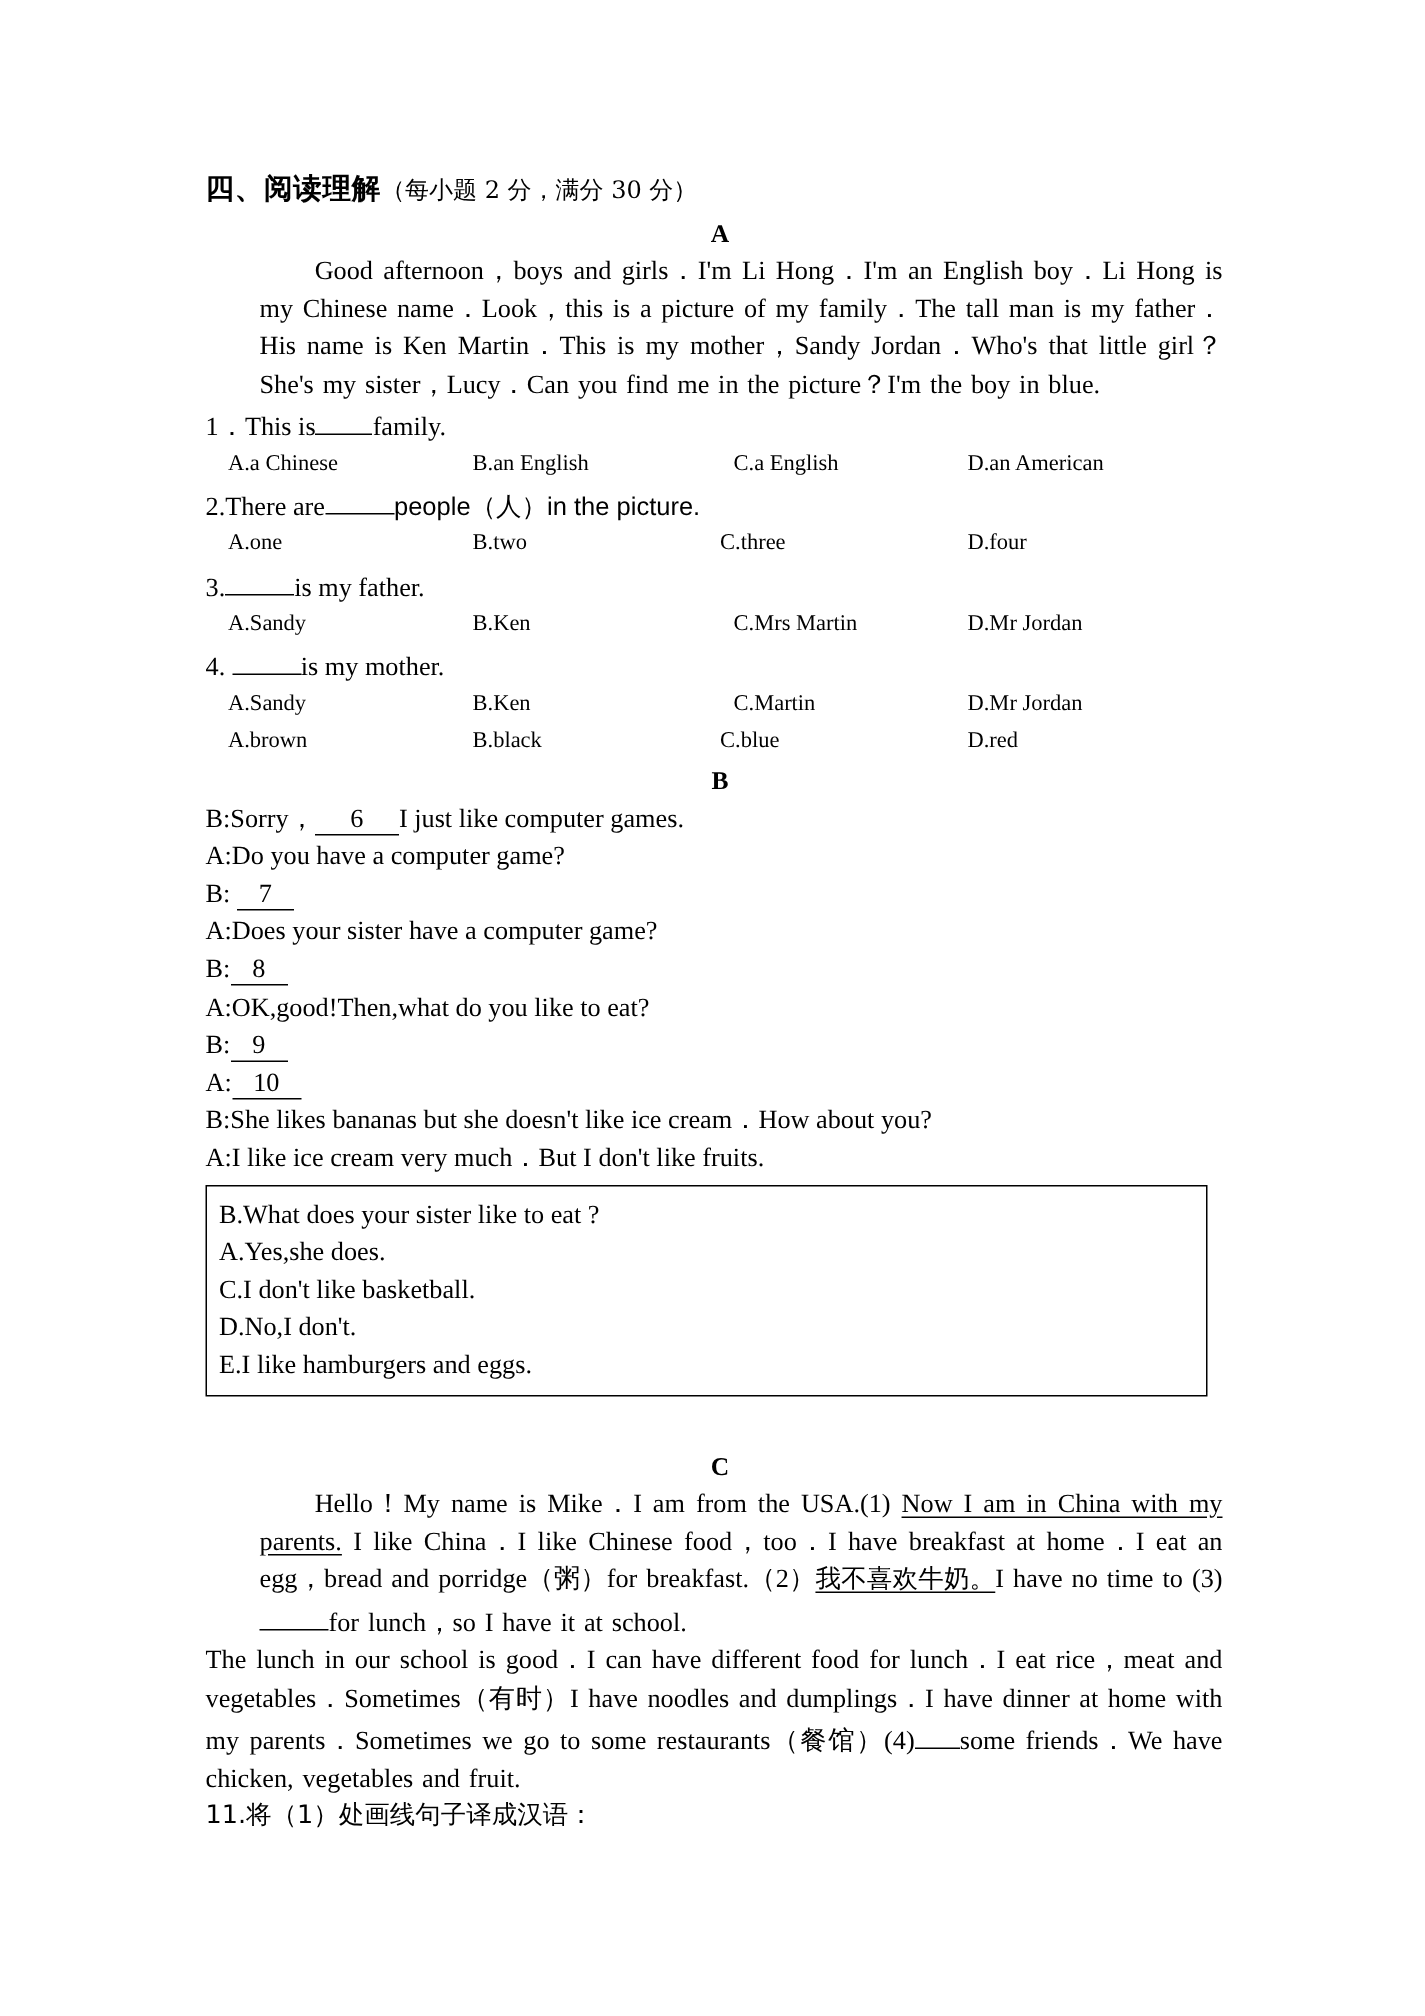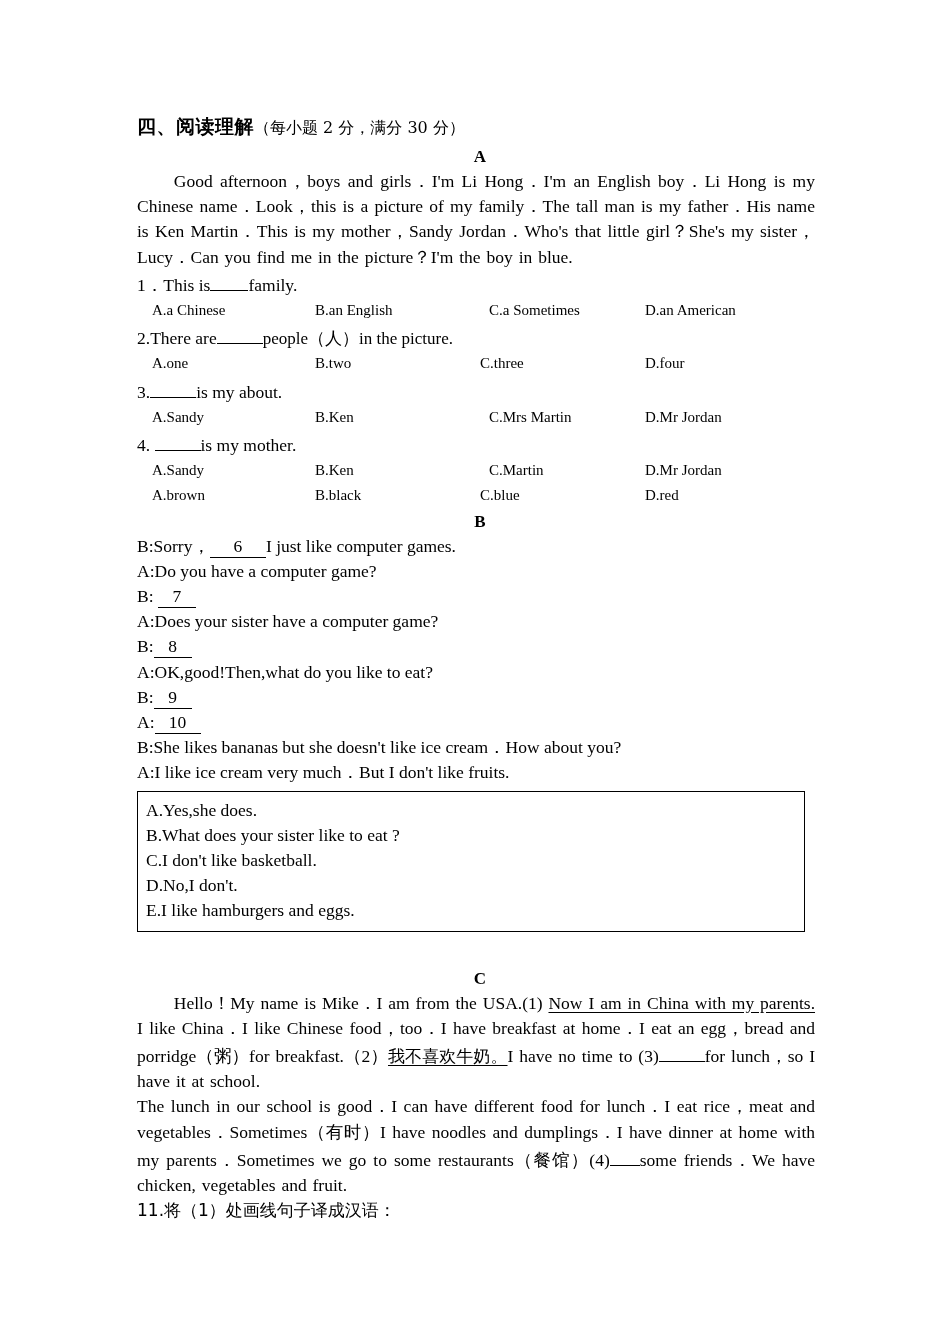--- a/index.html
+++ b/index.html
@@ -61,21 +61,21 @@
 
   
   .para {
     font-size: 17.5px;
     line-height: 25.2px;
     margin: 0;
     text-align: justify;
     text-justify: inter-word;
     word-spacing: 1.5px;
   }
-  .para.indent { text-indent: 2.1em; }
+  .para.indent { text-indent: 2.1em; margin-left: 36px; }
 
   
   .qline {
     font-size: 17.5px;
     line-height: 25.2px;
     margin: 0;
     white-space: nowrap;
   }
 
   
@@ -132,21 +132,21 @@
   .opt-box-line {
     font-size: 17.5px;
     line-height: 25px;
     margin: 0;
     white-space: nowrap;
   }
 
   .spacer-lg { height: 34px; }
 
   .u { text-decoration: underline; text-underline-offset: 2.5px; }
-  .cn-serif { font-family: Liberation Serif, serif; font-size: 17px; }
+  .cn-serif { font-family: Liberation Sans, sans-serif; font-size: 17px; }
   .cn-q { font-family: "DejaVu Sans", sans-serif; font-size: 17px; }
 </style>
 </head>
 <body>
 
 <div class="page">
   <div class="content">
 
     <p class="sec-heading">
       <span class="cn-bold">四、</span><span class="cn-bold">阅读理解</span><span class="paren">（每小题 2 分，满分 30 分）</span>
@@ -155,36 +155,36 @@
     <p class="part-letter">A</p>
 
     <p class="para indent">Good afternoon，boys and girls．I'm Li Hong．I'm an English boy．Li Hong is my Chinese name．Look，this is a picture of my family．The tall man is my father．His name is Ken Martin．This is my mother，Sandy Jordan．Who's that little girl？She's my sister，Lucy．Can you find me in the picture？I'm the boy in blue.</p>
 
     <p class="qline">
       <span>1．This is</span><span class="blank w4"></span><span>family.</span>
     </p>
     <div class="opt-row">
       <span class="opt a">A.a Chinese</span>
       <span class="opt b">B.an English</span>
-      <span class="opt c">C.a Sometimes</span>
+      <span class="opt c">C.a English</span>
       <span class="opt d">D.an American</span>
     </div>
 
     <p class="qline">
       <span>2.There are</span><span class="blank w5"></span><span class="cn-serif">people（人）in the picture.</span>
     </p>
     <div class="opt-row">
       <span class="opt a">A.one</span>
       <span class="opt b">B.two</span>
       <span class="opt c near">C.three</span>
       <span class="opt d">D.four</span>
     </div>
 
     <p class="qline">
-      <span>3.</span><span class="blank w5"></span><span>is my about.</span>
+      <span>3.</span><span class="blank w5"></span><span>is my father.</span>
     </p>
     <div class="opt-row">
       <span class="opt a">A.Sandy</span>
       <span class="opt b">B.Ken</span>
       <span class="opt c">C.Mrs Martin</span>
       <span class="opt d">D.Mr Jordan</span>
     </div>
 
     <p class="qline">
       <span>4.</span>&nbsp;<span class="blank w5"></span><span>is my mother.</span>
@@ -230,22 +230,22 @@
       <span>A:</span><span class="blank w5 num">10</span>
     </p>
     <p class="dlg">
       <span>B:</span><span>She likes bananas but she doesn't like ice cream．How about you?</span>
     </p>
     <p class="dlg">
       <span>A:</span><span>I like ice cream very much．But I don't like fruits.</span>
     </p>
 
     <div class="opt-box">
+      <p class="opt-box-line">B.What does your sister like to eat ?</p>
       <p class="opt-box-line">A.Yes,she does.</p>
-      <p class="opt-box-line">B.What does your sister like to eat ?</p>
       <p class="opt-box-line">C.I don't like basketball.</p>
       <p class="opt-box-line">D.No,I don't.</p>
       <p class="opt-box-line">E.I like hamburgers and eggs.</p>
     </div>
 
     <div class="spacer-lg"></div>
 
     <p class="part-letter">C</p>
 
     <p class="para indent"><span>Hello！My name is Mike．I am from the USA.(1) </span><span class="u">Now I am in China with my parents.</span><span> I like China．I like Chinese food，too．I have breakfast at home．I eat an egg，bread and porridge（粥）for breakfast.（2）</span><span class="u cn-q">我不喜欢牛奶。</span><span>I have no time to (3)</span><span class="blank w5"></span><span>for lunch，so I have it at school.</span></p>

